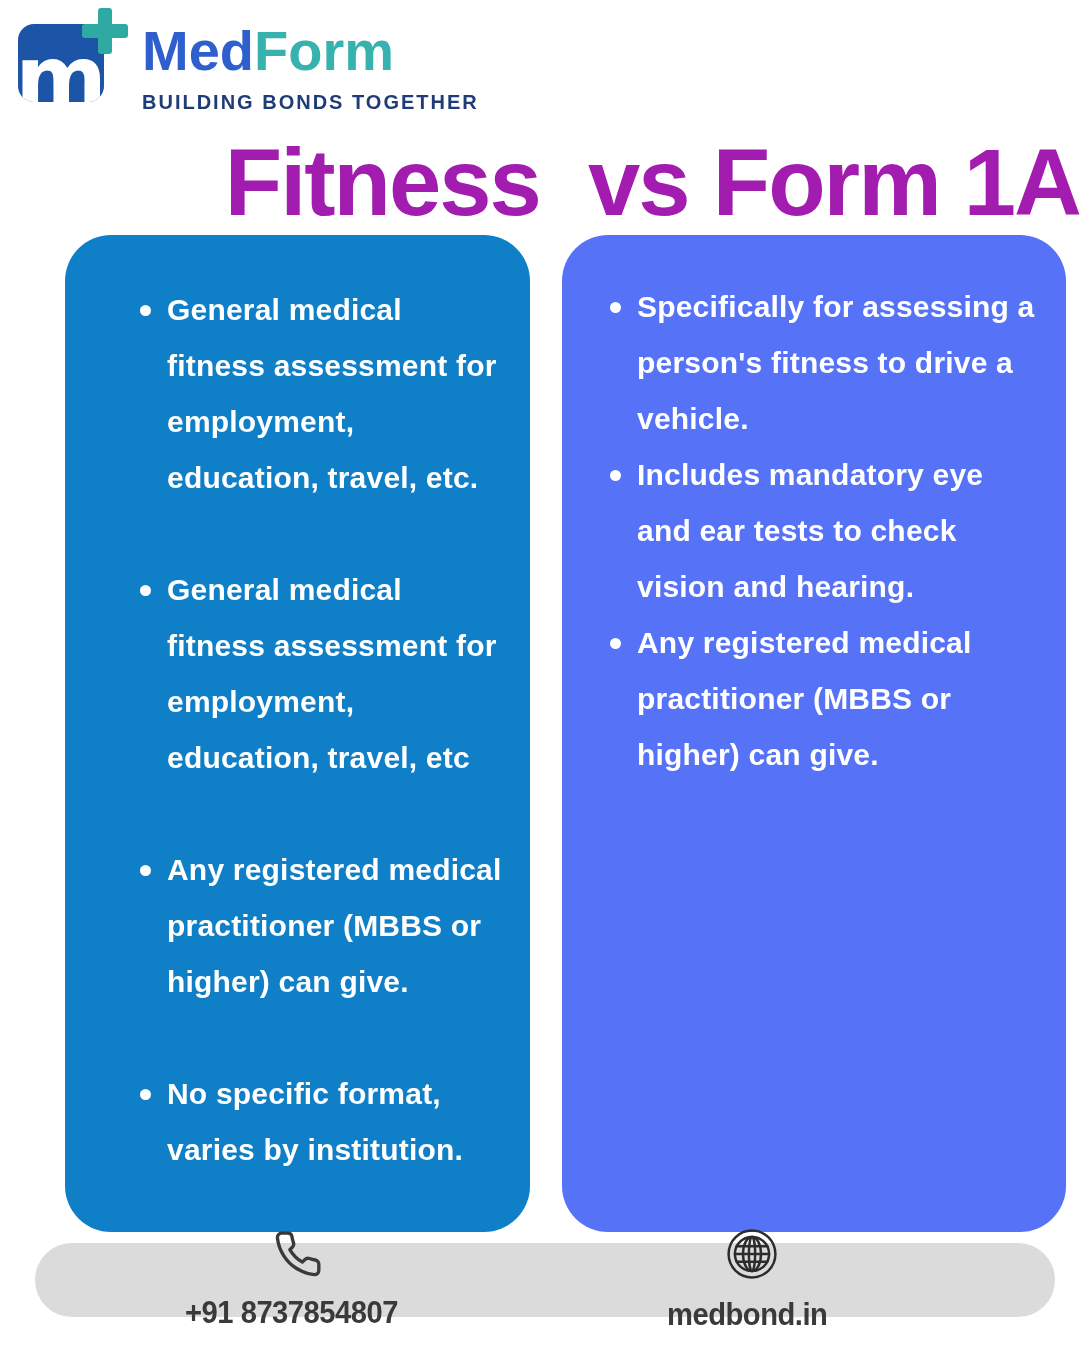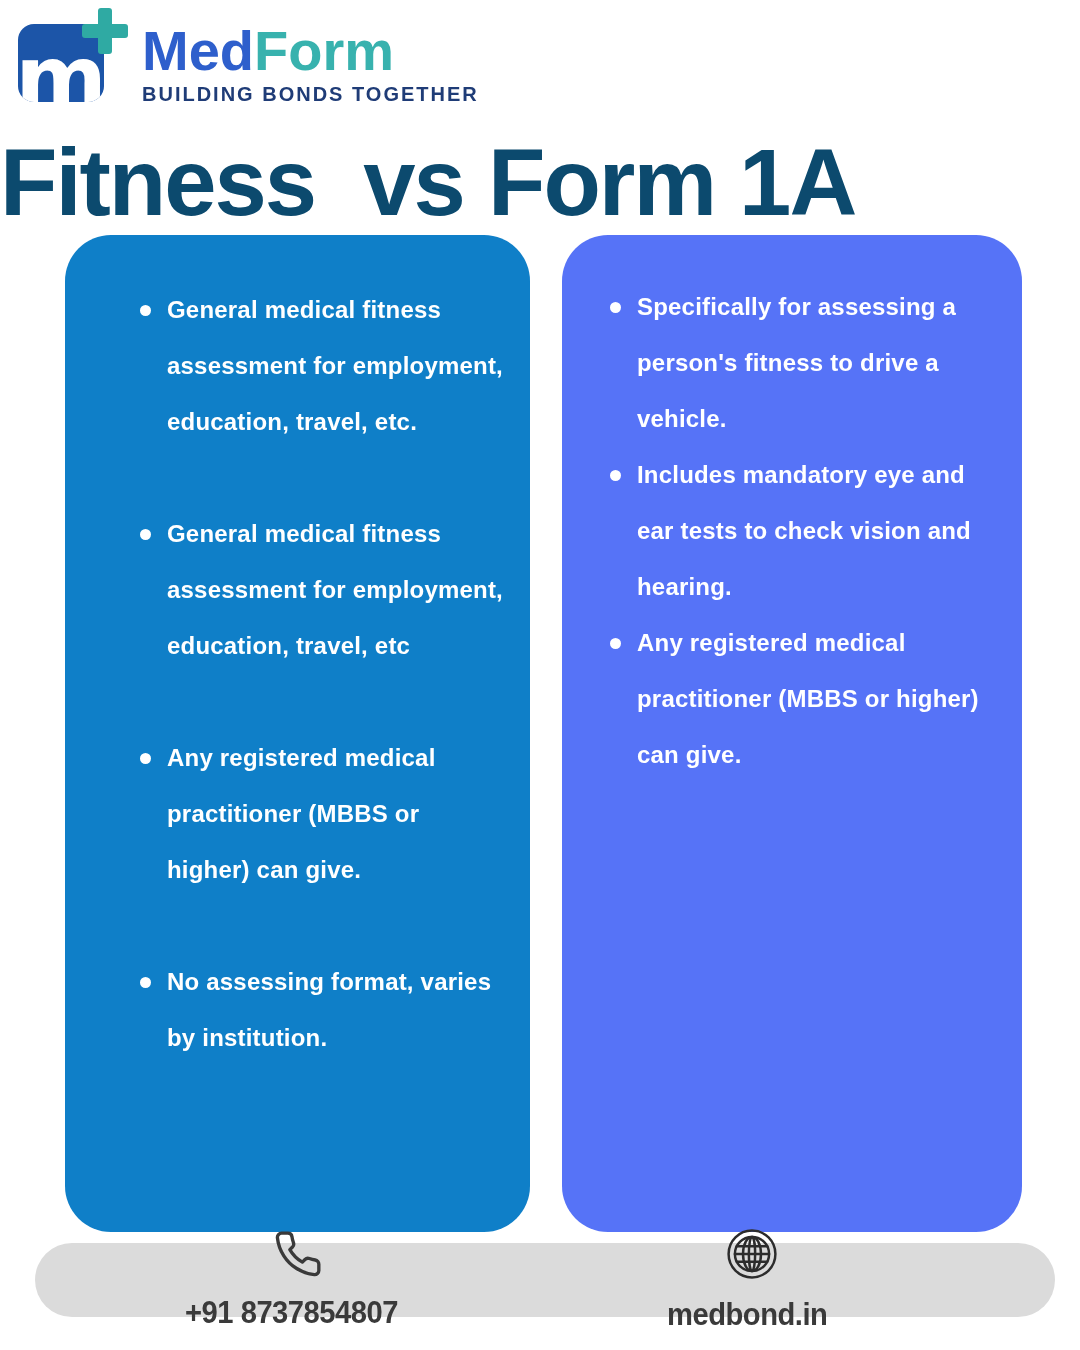--- a/index.html
+++ b/index.html
@@ -32,44 +32,44 @@
     content: ""; position: absolute; background: #2faaa3; border-radius: 3px;
   }
   .logo-cross::before { left: 16px; top: 0; width: 14px; height: 46px; }
   .logo-cross::after  { left: 0; top: 16px; width: 46px; height: 14px; }
 
   .logo-text { padding-top: 16px; margin-left: 12px; }
   .brand { font-size: 56px; font-weight: 700; line-height: 1.05; letter-spacing: 0; }
   .brand-med  { color: #2e5fcc; text-align: right; }
   .brand-bond { color: #38b2ae; }
   .tagline {
-    margin-top: 2px; font-size: 20px; font-weight: 700;
+    margin-top: 10px; font-size: 20px; font-weight: 700;
     color: #1f3c77; letter-spacing: 2px;
   }
 
   
   .title {
     position: absolute; top: 136px; left: 0; width: 100%;
-    text-align: left;
+    text-align: right;
     font-size: 94px; font-weight: 700; letter-spacing: -2px;
-    color: #0c4a6e; white-space: pre; line-height: 1;
+    color: #a21caf; white-space: pre; line-height: 1;
   }
 
   
   .card {
     position: absolute; top: 235px; height: 997px;
     border-radius: 46px; color: #ffffff;
   }
   .card-left  { left: 65px;  width: 465px; background: #0f7fc8; padding: 47px 26px 0 75px; }
-  .card-right { left: 562px; width: 460px; background: #5673f7; padding: 44px 28px 0 48px; }
+  .card-right { left: 562px; width: 504px; background: #5673f7; padding: 44px 28px 0 48px; }
 
   .card ul { list-style: none; }
   .card li {
     position: relative; padding-left: 27px;
-    font-size: 24px; font-weight: 700; line-height: 56px;
+    font-size: 30px; font-weight: 700; line-height: 56px;
     letter-spacing: 0.2px;
   }
   .card li::before {
     content: ""; position: absolute; left: 0; top: 23px;
     width: 11px; height: 11px; border-radius: 50%; background: #ffffff;
   }
   .card-left li + li { margin-top: 56px; }
   .card-right li + li { margin-top: 0; }
 
   
@@ -108,21 +108,21 @@
     </div>
   </header>
 
   <h1 class="title">Fitness  vs Form 1A</h1>
 
   <section class="card card-left">
     <ul>
       <li>General medical fitness assessment for employment, education, travel, etc.</li>
       <li>General medical fitness assessment for employment, education, travel, etc</li>
       <li>Any registered medical practitioner (MBBS or higher) can give.</li>
-      <li>No assessing format, varies by institution.</li>
+      <li>No specific format, varies by institution.</li>
     </ul>
   </section>
 
   <section class="card card-right">
     <ul>
       <li>Specifically for assessing a person's fitness to drive a vehicle.</li>
       <li>Includes mandatory eye and ear tests to check vision and hearing.</li>
       <li>Any registered medical practitioner (MBBS or higher) can give.</li>
     </ul>
   </section>

